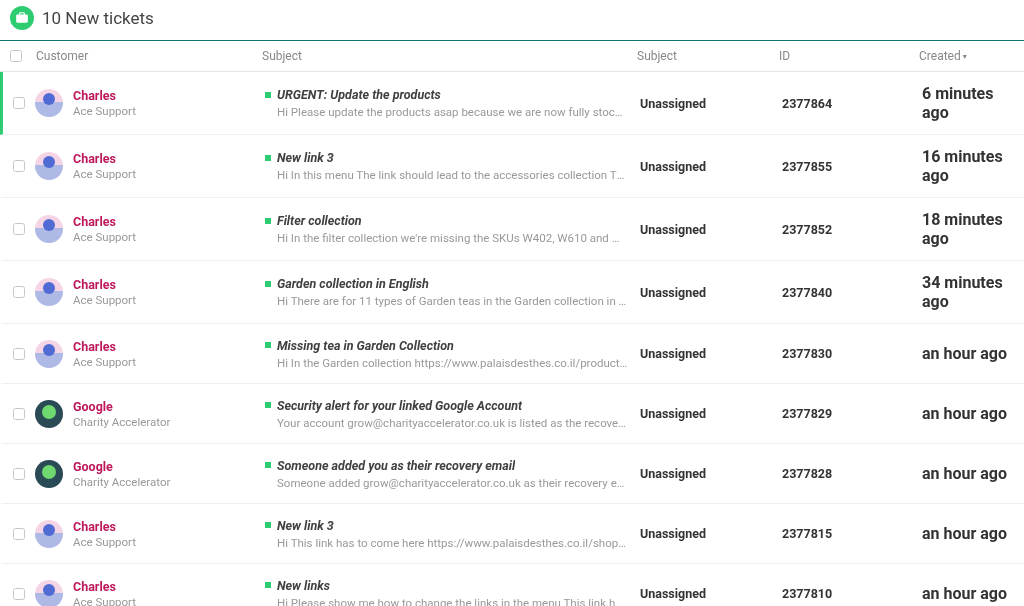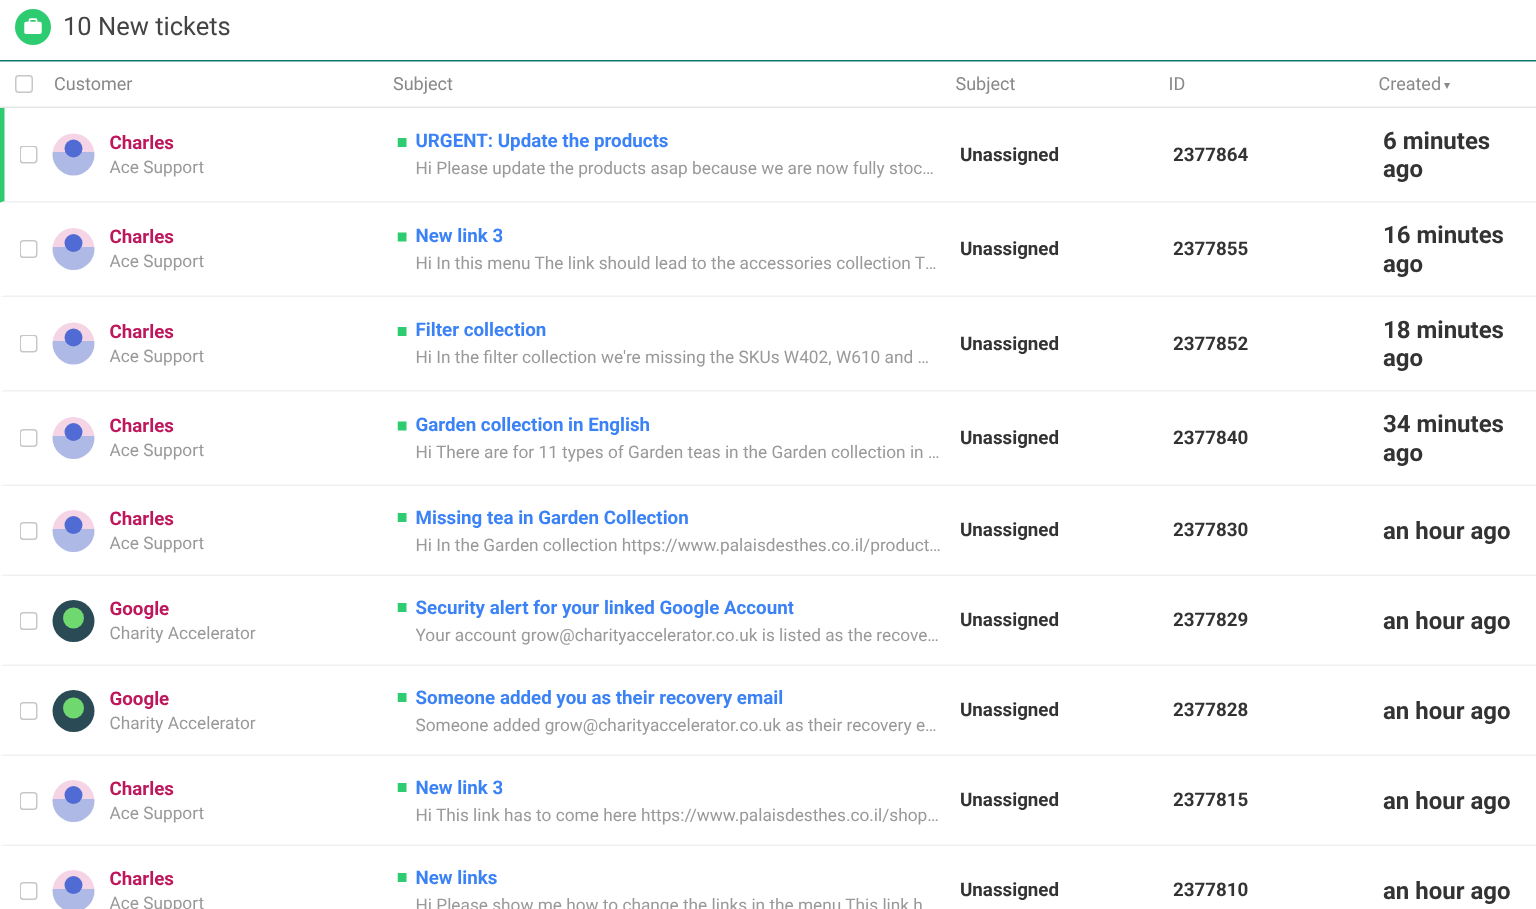--- a/index.html
+++ b/index.html
@@ -94,22 +94,22 @@
     background:#6fd86f;
   }
   .cust-name { font-weight:700; font-size:12.5px; color:#be185d; }
   .cust-org { font-size:11.5px; color:#999; margin-top:1px; }
   .subject-cell { width:375px; padding-right:12px; overflow:hidden; }
   .subject-line { display:flex; align-items:center; }
   .dot {
     width:6px; height:6px; background:#2ecc71; margin-right:6px; flex-shrink:0;
   }
   .subject-title {
-    font-weight:700; font-size:12.5px; color:#3b82f6;
-    white-space:nowrap; overflow:hidden; text-overflow:ellipsis;
+    font-weight:700; font-size:12.5px; color:#404040;
+    white-space:nowrap; overflow:hidden; text-overflow:ellipsis;font-style:italic;
   }
   .subject-snippet {
     font-size:11.5px; color:#999; margin-top:3px; margin-left:12px;
     white-space:nowrap; overflow:hidden; text-overflow:ellipsis;
   }
   .assigned-cell { width:142px; font-weight:700; font-size:12.5px; color:#333; }
   .id-cell { width:140px; font-weight:700; font-size:12.5px; color:#333; }
   .created-cell { flex:1; font-weight:700; font-size:16px; color:#333; }
 </style>
 </head>

